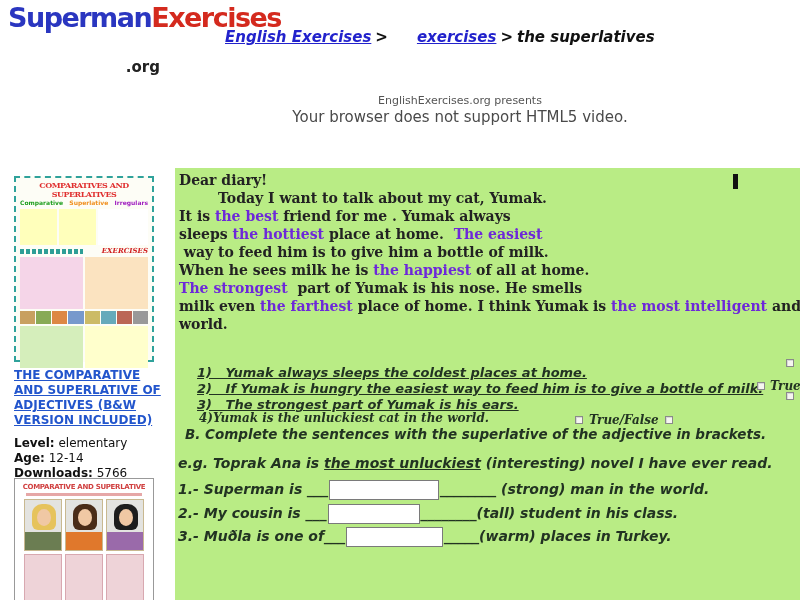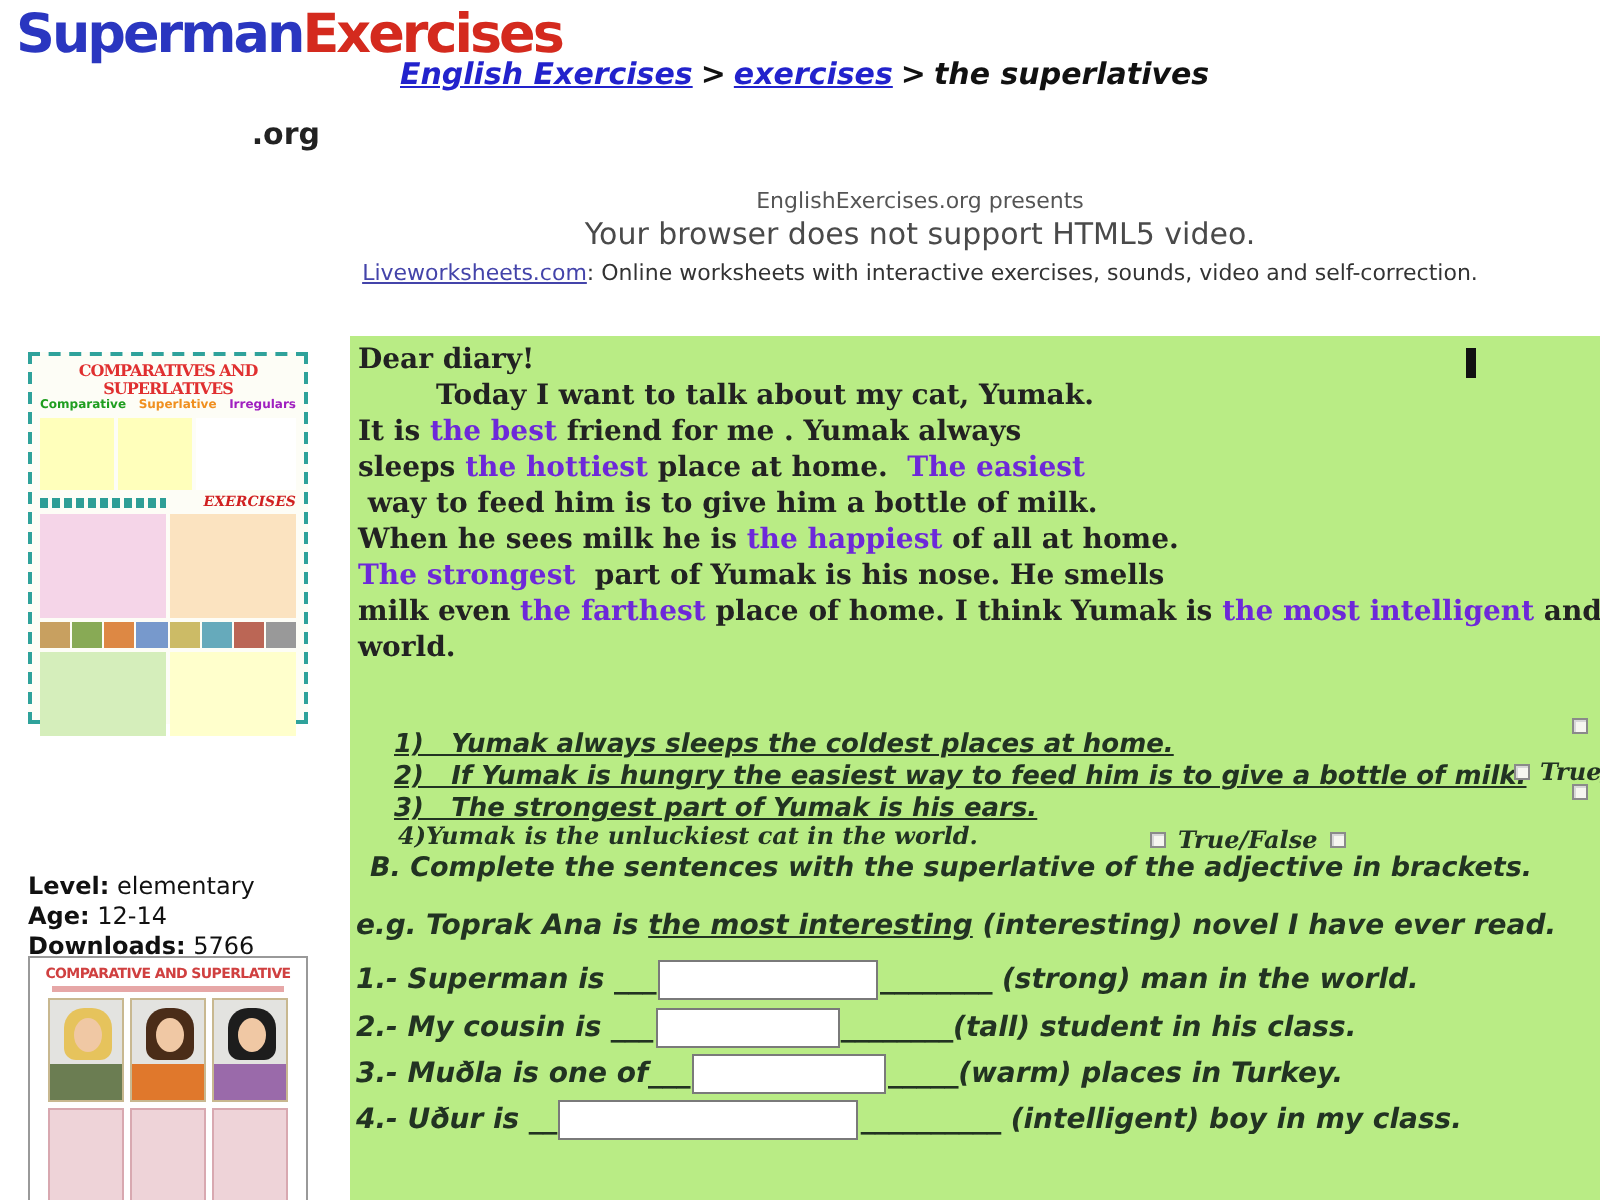--- a/index.html
+++ b/index.html
@@ -8,21 +8,21 @@
   .abs { position:absolute; }
 
   
   #logo { left:8px; top:4px; width:180px; cursor:pointer; }
   #logo .line1 { font-size:27px; font-weight:bold; letter-spacing:-1.5px; line-height:28px; }
   #logo .blue { color:#2a36c0; }
   #logo .red  { color:#d42a1e; }
   #logo .org  { display:block; text-align:right; padding-right:28px; font-size:15px;
                 font-weight:bold; color:#222; line-height:15px;margin-top:28px; }
   #breadcrumb { left:200px; top:28px; font-size:15px; font-weight:bold; font-style:italic; color:#111; }
-  #breadcrumb a { color:#2222cc; text-decoration:underline; cursor:pointer; }
+  #breadcrumb a { color:#2222cc; text-decoration:underline; cursor:pointer;margin-left:25px; }
   #breadcrumb .sep { font-style:normal; padding:0 4px; }
 
   
   #video-notice { left:180px; top:94px; width:560px; text-align:center; color:#4a4a4a; }
   #vn1 { font-size:11px; color:#555; }
   #vn2 { font-size:15px; margin-top:1px; }
   #vn3 { font-size:11px; margin-top:4px; color:#333; }
   #vn3 a { color:#4444aa; text-decoration:underline; cursor:pointer; }
 
   
@@ -102,21 +102,20 @@
   <span class="org">.org</span>
 </div>
 
 <div class="abs" id="breadcrumb">
   <a>English Exercises</a><span class="sep">&gt;</span><a>exercises</a><span class="sep">&gt;</span><span>the superlatives</span>
 </div>
 
 <div class="abs" id="video-notice">
   <div id="vn1">EnglishExercises.org presents</div>
   <div id="vn2">Your browser does not support HTML5 video.</div>
-  <div id="vn3"><a>Liveworksheets.com</a><span>: Online worksheets with interactive exercises, sounds, video and self-correction.</span></div>
 </div>
 
 <div class="abs" id="sidebar">
 
   <div class="thumb" id="thumb1">
     <div class="t1-title">COMPARATIVES AND SUPERLATIVES</div>
     <div class="t1-cols">
       <span class="c-green">Comparative</span>
       <span class="c-orange">Superlative</span>
       <span class="c-purple">Irregulars</span>
@@ -143,20 +142,21 @@
         <div style="background:#66aabb;"></div>
       <div style="background:#bb6655;"></div>
         <div style="background:#999999;"></div>
     </div>
     <div class="row">
       <div class="tl" style="flex:1;height:42px;background:#d5eebb;"></div>
       <div class="tl" style="flex:1;height:42px;background:#ffffcc;"></div>
     </div>
   </div>
 
+  <div id="ws-link">THE COMPARATIVE AND SUPERLATIVE OF ADJECTIVES (B&amp;W VERSION INCLUDED)</div>
 
   <div class="meta" style="top:268px;"><b>Level:</b><span> elementary</span></div>
   <div class="meta" style="top:283px;"><b>Age:</b><span> 12-14</span></div>
   <div class="meta" style="top:298px;"><b>Downloads:</b><span> 5766</span></div>
 
   <div class="thumb" id="thumb2">
     <div class="t2-title">COMPARATIVE AND SUPERLATIVE</div>
     <div class="t2-sub"></div>
     <div class="faces">
       <div class="portrait">
@@ -205,19 +205,18 @@
   <div id="a-item-4">4)Yumak is the unluckiest cat in the world.</div>
 
   <span class="cb" id="cb-r1"></span>
   <div id="tf-right"><span class="cb"></span><span class="tf-text">True/False</span></div>
   <span class="cb" id="cb-r3"></span>
 
   <div id="tf-row4"><span class="cb"></span><span class="tf-text">True/False</span><span class="cb"></span></div>
 
   <div id="secB-heading" class="exfont">B. Complete the sentences with the superlative of the adjective in brackets.</div>
 
-  <div id="example" class="exfont"><span>e.g. Toprak Ana is </span><span class="und">the most interesting</span><span> (interesting) novel I have ever read.</span></div>
+  <div id="example" class="exfont"><span>e.g. Toprak Ana is </span><span class="und">the most unluckiest</span><span> (interesting) novel I have ever read.</span></div>
 
   <div class="q-row exfont" id="q1"><span>1.- Superman is </span><span>___</span><input type="text" value="" style=""><span>________</span><span> (strong) man in the world.</span></div>
   <div class="q-row exfont" id="q2"><span>2.- My cousin  is </span><span>___</span><input type="text" value="" style=""><span>________</span><span>(tall) student in his class.</span></div>
   <div class="q-row exfont" id="q3"><span>3.- Muðla  is one of</span><span>___</span><input type="text" value="" style=""><span>_____</span><span>(warm) places in Turkey.</span></div>
-  <div class="q-row exfont" id="q4"><span>4.- Uður is </span><span>__</span><input type="text" value="" style=""><span>__________</span><span> (intelligent) boy in my class.</span></div>
 </div>
 
 </body></html>

